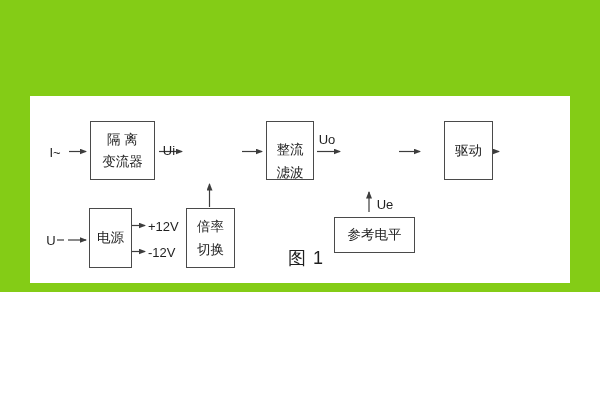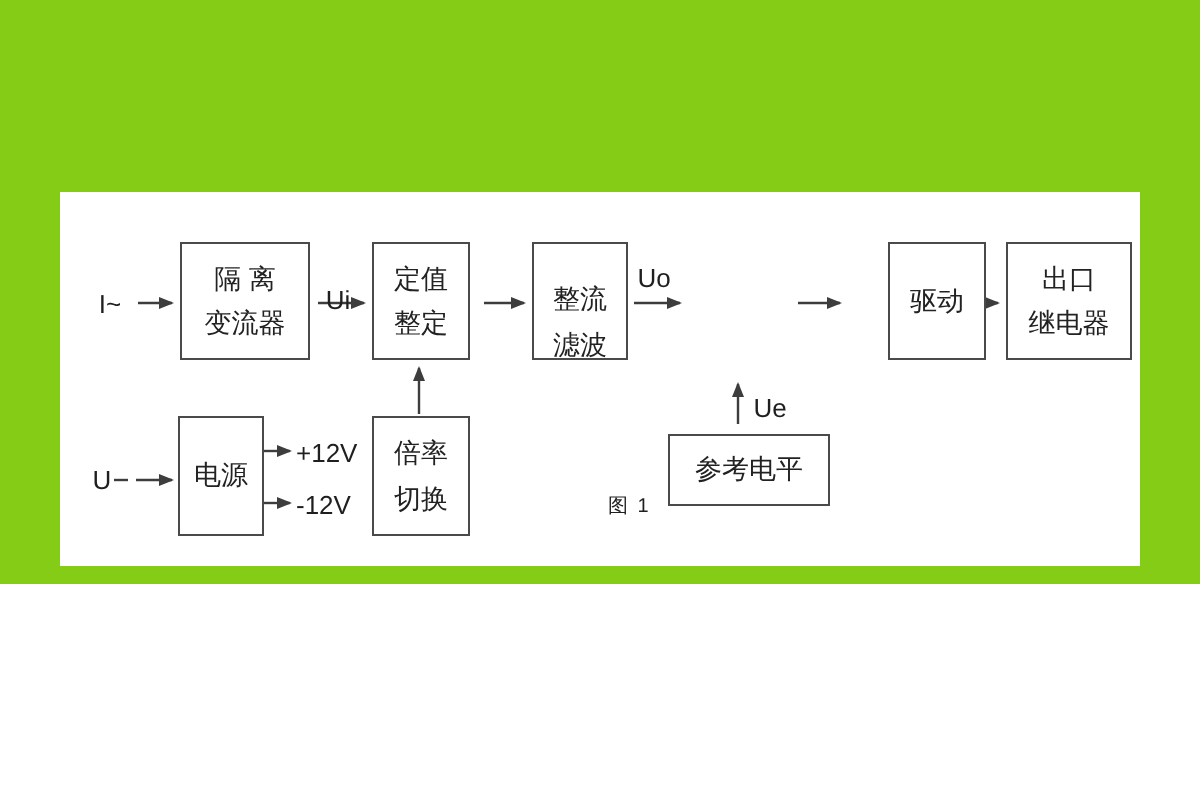--- a/index.html
+++ b/index.html
@@ -43,22 +43,22 @@
   .lbl {
     position: absolute;
     font-size: 13px;
     line-height: 1;
     color: #1f1f1f;
     white-space: nowrap;
   }
   .lbl.center { transform: translate(-50%, -50%); }
   .caption {
     position: absolute;
-    left: 304px; top: 246px;
-    font-size: 10px;
+    left: 288px; top: 246px;
+    font-size: 18px;
     color: #1f1f1f;
     letter-spacing: 1px;
   }
 </style>
 </head>
 <body>
 
 <div class="canvas">
   <div class="page"></div>
 
@@ -83,34 +83,26 @@
     <line x1="132" y1="251.5" x2="145" y2="251.5" stroke="#3d3d3d" stroke-width="1.2" marker-end="url(#arr)"></line>
 
     <line x1="209.5" y1="207" x2="209.5" y2="184" stroke="#3d3d3d" stroke-width="1.2" marker-end="url(#arr)"></line>
     <line x1="369" y1="212" x2="369" y2="192" stroke="#3d3d3d" stroke-width="1.2" marker-end="url(#arr)"></line>
   </svg>
 
   <div class="block" style="left:90px; top:121px; width:65px; height:59px;">
     <span>隔 离</span>
     <span>变流器</span>
   </div>
-  <div class="block" style="left:186px; top:121px; width:49px; height:59px;">
-    <span>定值</span>
-    <span>整定</span>
-  </div>
   <div class="block" style="left:266px; top:121px; width:48px; height:59px;justify-content:flex-end;">
     <span>整流</span>
     <span>滤波</span>
   </div>
   <div class="block" style="left:444px; top:121px; width:49px; height:59px;">
     <span>驱动</span>
-  </div>
-  <div class="block" style="left:503px; top:121px; width:63px; height:59px;">
-    <span>出口</span>
-    <span>继电器</span>
   </div>
 
   <div class="block" style="left:89px; top:208px; width:43px; height:60px;">
     <span>电源</span>
   </div>
   <div class="block" style="left:334px; top:217px; width:81px; height:36px;">
     <span>参考电平</span>
   </div>
   <div class="block" style="left:186px; top:208px; width:49px; height:60px;">
     <span>倍率</span>

